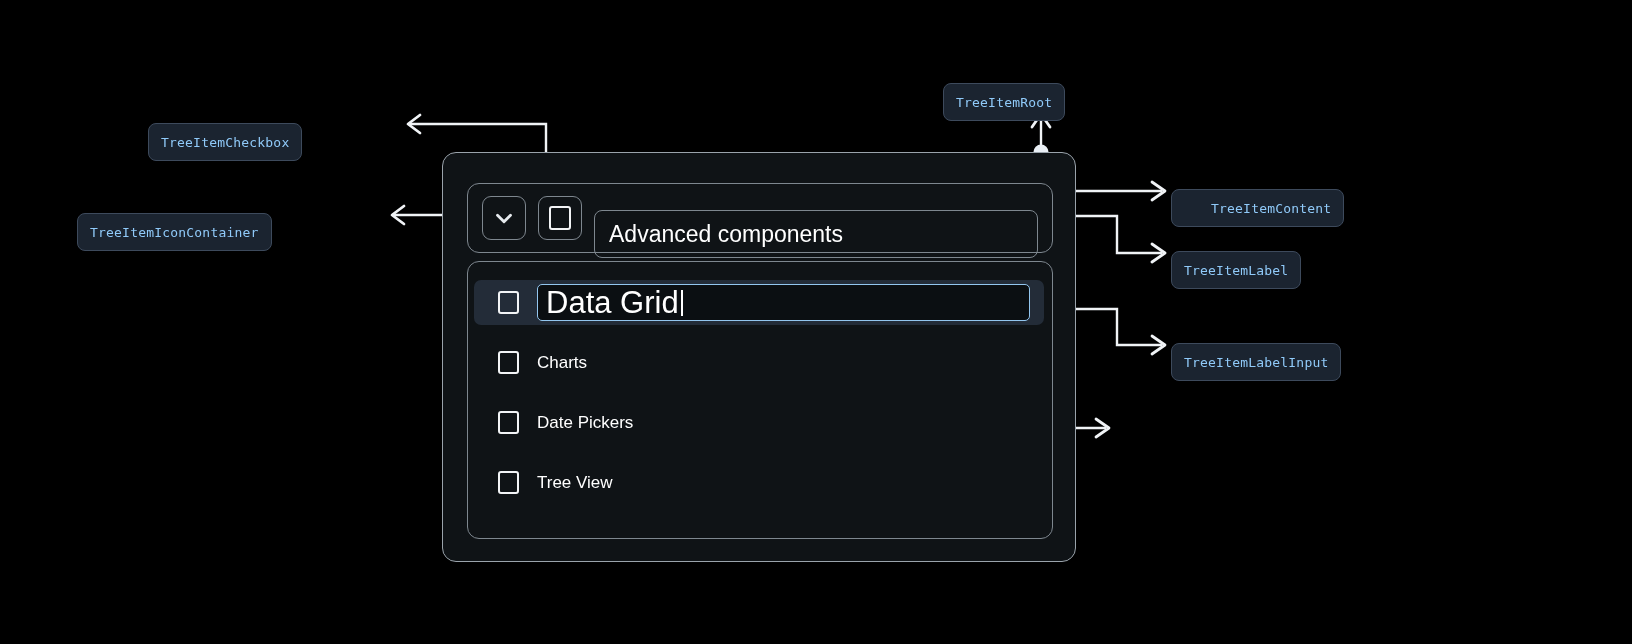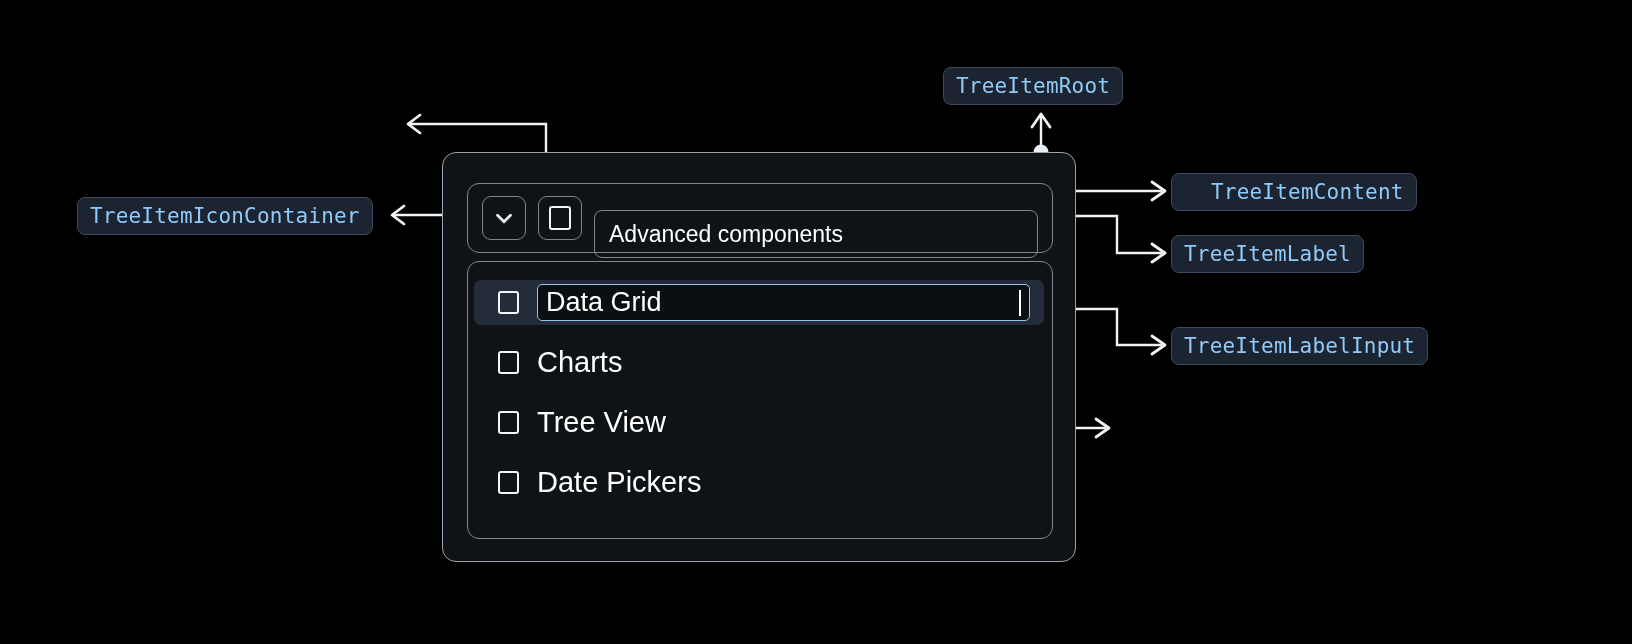--- a/index.html
+++ b/index.html
@@ -21,25 +21,26 @@
   .chip {
     position: absolute;
     display: flex;
     align-items: center;
     justify-content: center;
     background: #1b2430;
     border: 1px solid #3d4a5c;
     border-radius: 8px;
     color: #90caf9;
     font-family: "DejaVu Sans Mono", "Liberation Mono", monospace;
-    font-size: 21px;
+    font-size: 13px;
     letter-spacing: 0.2px;
     white-space: nowrap;
     height: 38px;
     padding: 0 12px;
+    margin-top: 16px;
   }
 
   
   #connectors {
     position: absolute;
     left: 0; top: 0;
     width: 1632px;
     height: 644px;
     pointer-events: none;
   }
@@ -144,36 +145,35 @@
   }
   .child-cb {
     width: 21px;
     height: 23px;
     border: 2.5px solid #f2f4f6;
     border-radius: 3px;
     flex: 0 0 auto;
   }
   .child-label {
     color: #ffffff;
-    font-size: 29px;
+    font-size: 17px;
   }
   .label-input {
     flex: 1 1 auto;
     height: 37px;
     background: #0b0f12;
     border: 1.5px solid #93c6ef;
     border-radius: 5px;
     display: flex;
     align-items: center;
     padding: 0 8px;
     margin-right: 14px;
     color: #ffffff;
-    font-size: 27px;
+    font-size: 31px;
     position: relative;
-    justify-content: space-between;
   }
   .caret {
     display: inline-block;
     width: 2px;
     height: 26px;
     background: #ffffff;
     margin-left: 2px;
   }
 </style>
 </head>
@@ -213,20 +213,21 @@
       <circle cx="546" cy="190" r="7.5"></circle>
       <circle cx="478" cy="215" r="7.5"></circle>
       <circle cx="1041" cy="152" r="7.5"></circle>
       <circle cx="1053" cy="191" r="7.5"></circle>
       <circle cx="1041" cy="216" r="7.5"></circle>
       <circle cx="1040" cy="309" r="7.5"></circle>
       <circle cx="1053" cy="428" r="7.5"></circle>
     </g>
   </svg>
 
+  <div class="chip" style="left:148px; top:107px;">TreeItemCheckbox</div>
 
   <div class="chip" style="left:77px; top:197px;text-align:right;">TreeItemIconContainer</div>
 
   <div class="chip" style="left:943px; top:67px;">TreeItemRoot</div>
 
   <div class="chip" style="left:1171px; top:173px;padding-left:39px;">TreeItemContent</div>
 
   <div class="chip" style="left:1171px; top:235px;">TreeItemLabel</div>
 
   <div class="chip" style="left:1171px; top:327px;">TreeItemLabelInput</div>
@@ -261,24 +262,24 @@
         </div>
       </div>
 
       <div class="child-row">
         <div class="child-cb"></div>
         <span class="child-label">Charts</span>
       </div>
 
       <div class="child-row">
         <div class="child-cb"></div>
+        <span class="child-label">Date Pickers</span>
+      </div>
+
+      <div class="child-row">
+        <div class="child-cb"></div>
         <span class="child-label">Tree View</span>
-      </div>
-
-      <div class="child-row">
-        <div class="child-cb"></div>
-        <span class="child-label">Date Pickers</span>
       </div>
 
     </div>
   </div>
 
 </div>
 
 </body></html>

